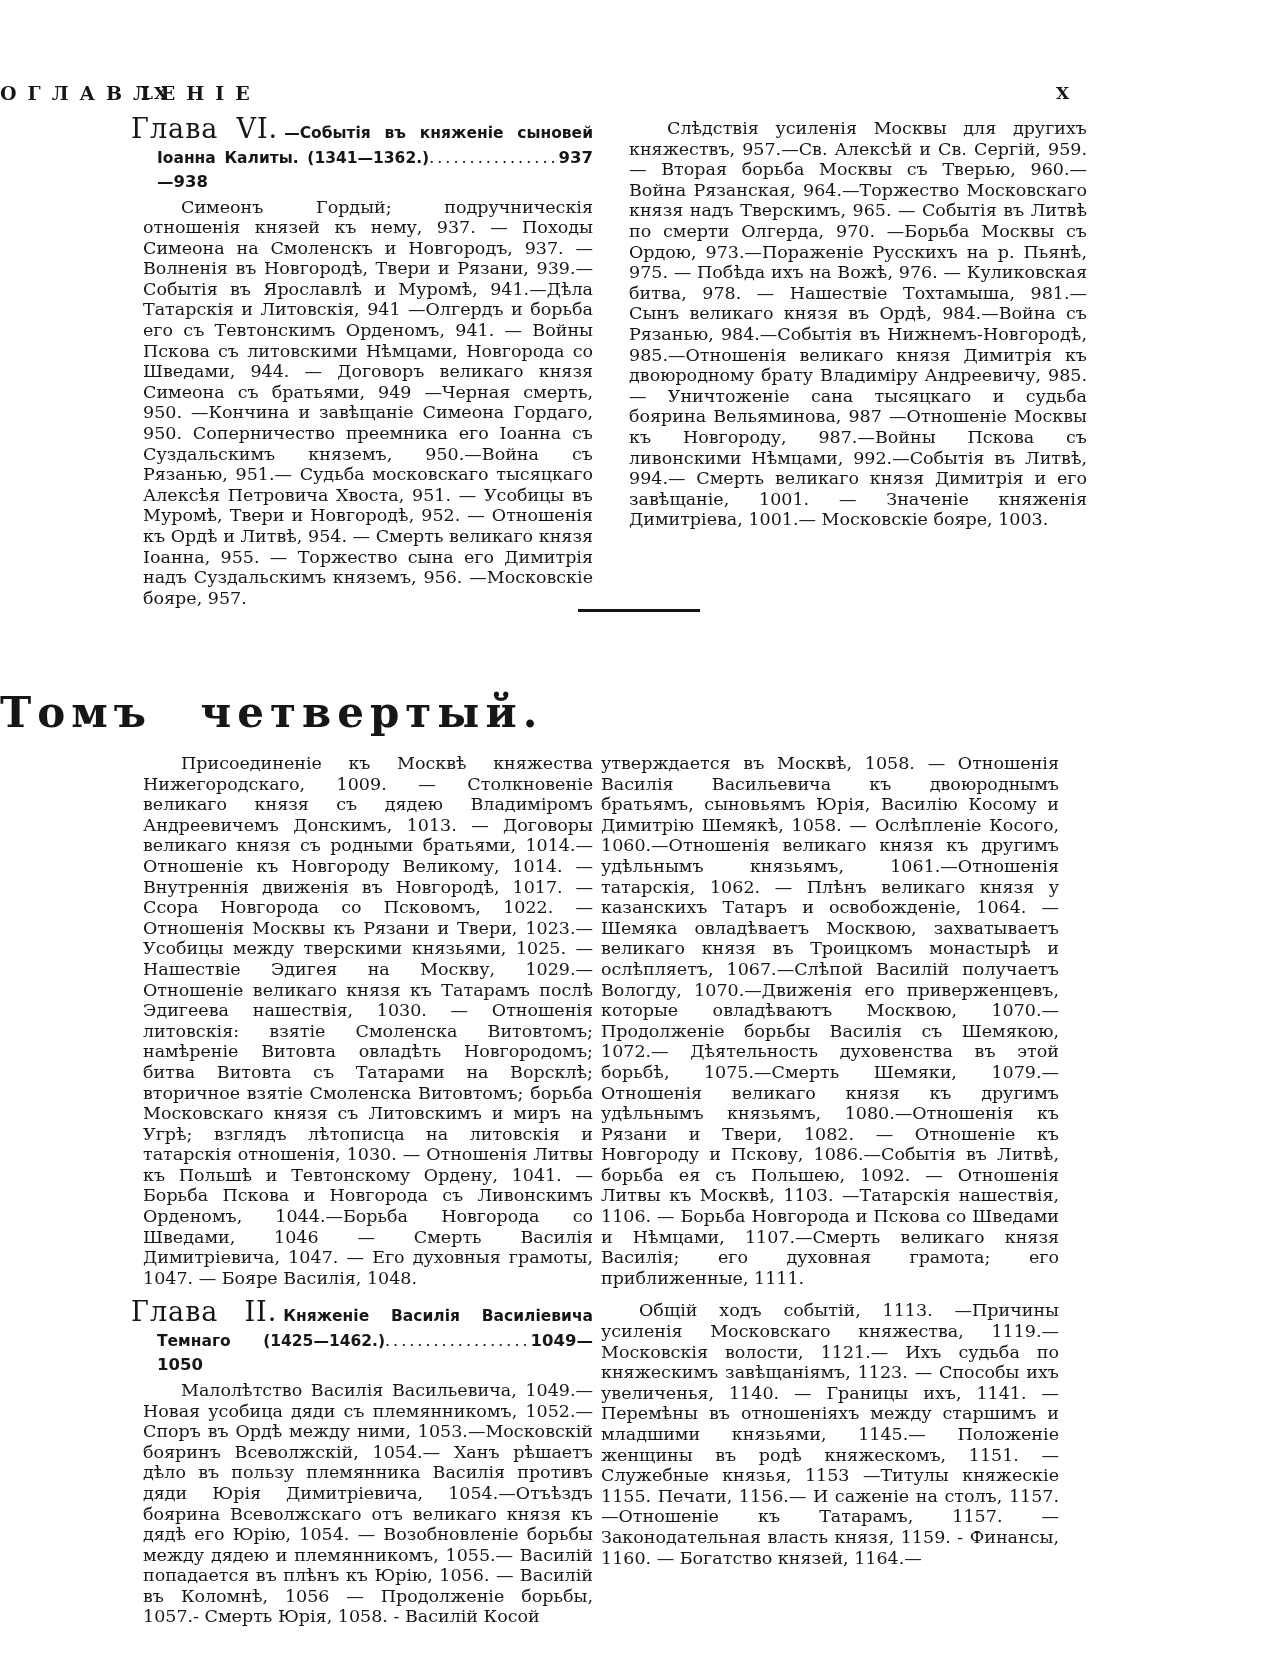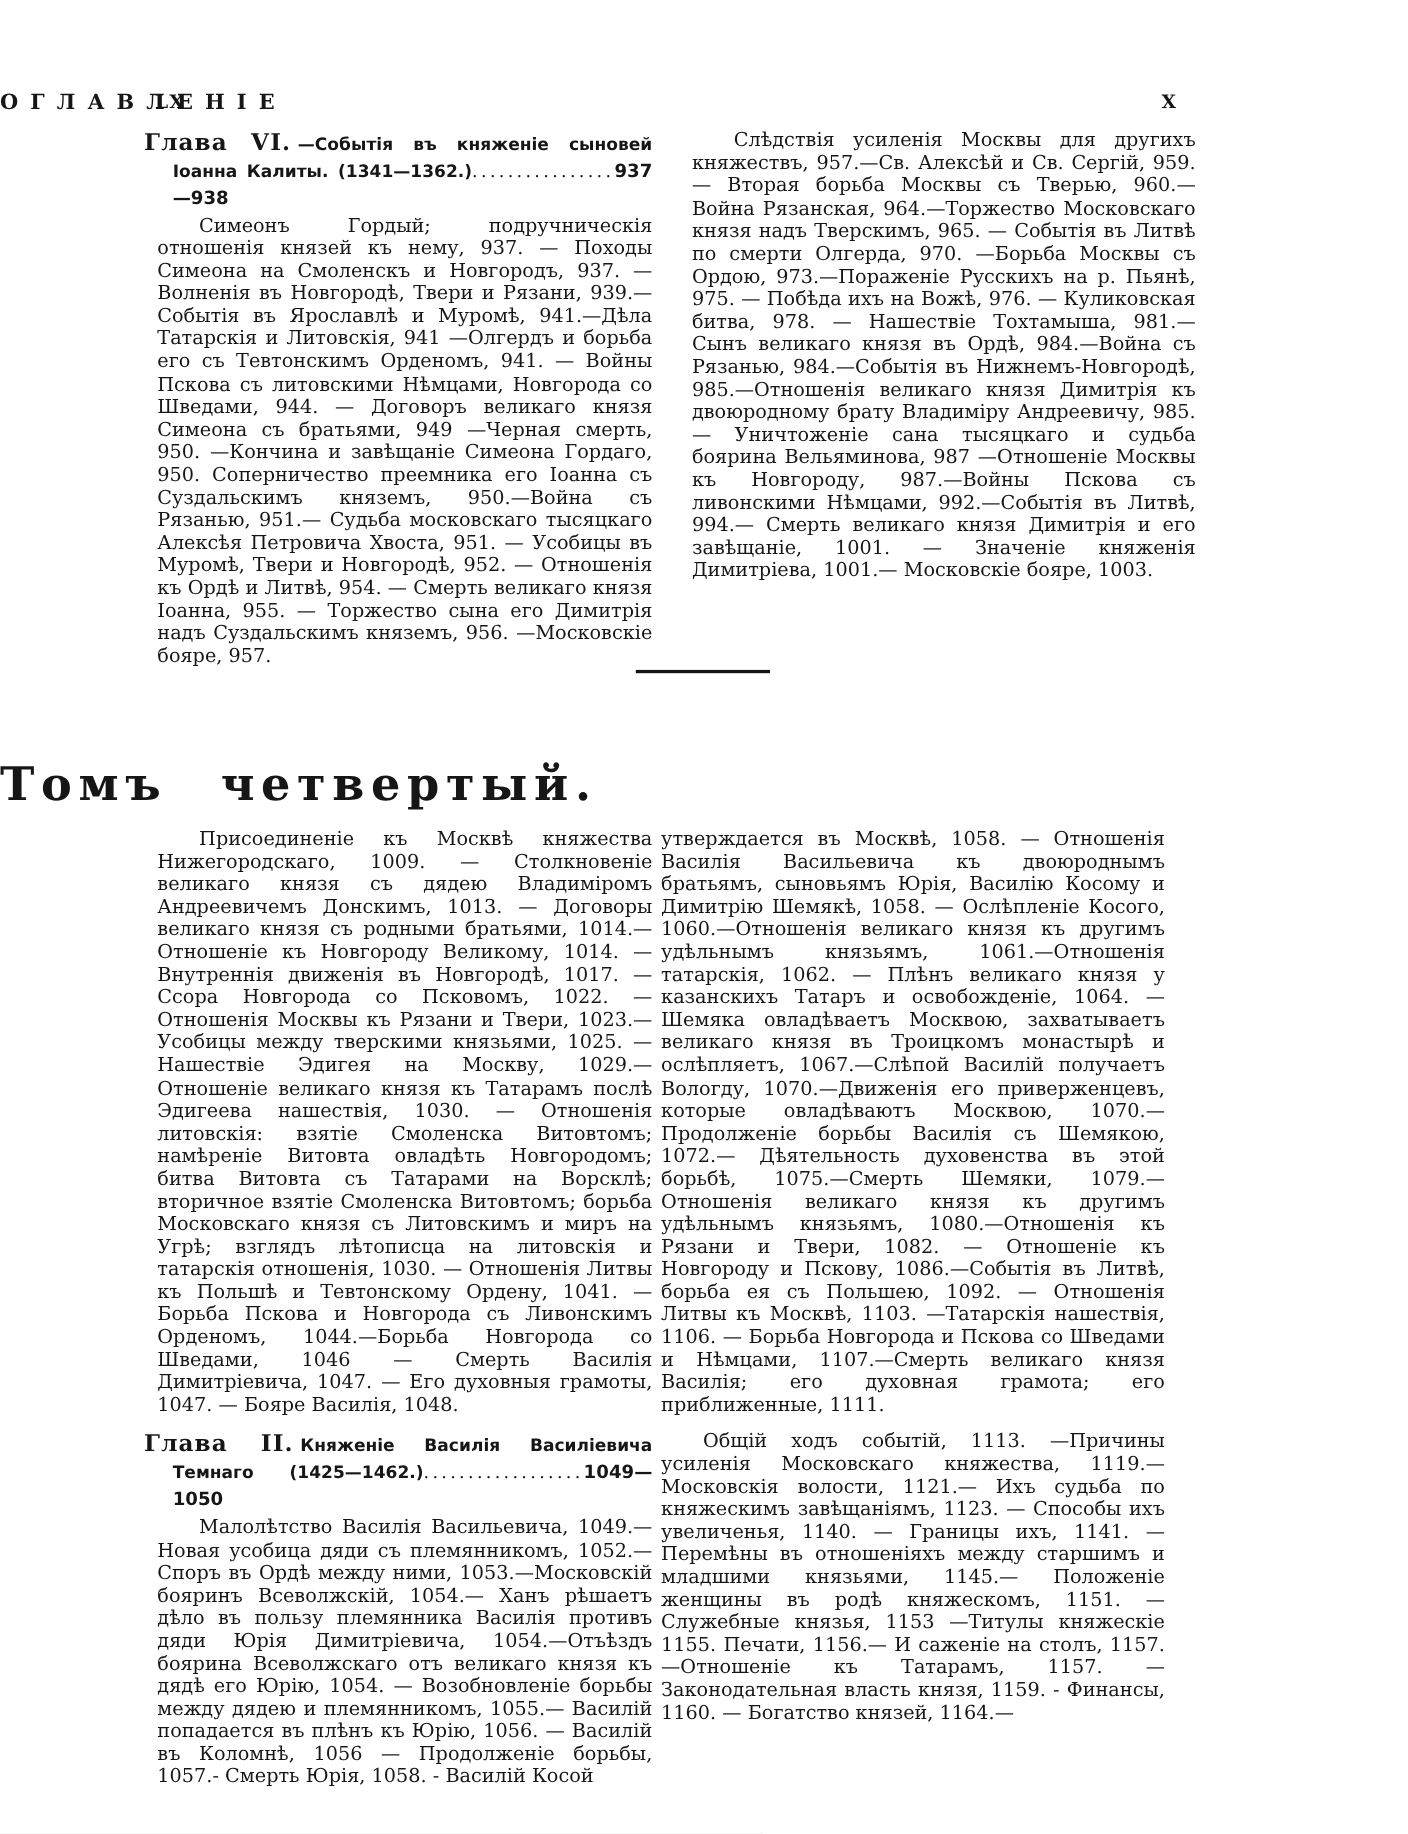--- a/index.html
+++ b/index.html
@@ -26,21 +26,21 @@
   .col-tr{left:617px;top:117px;width:470px;}
   .col-bl{left:131px;top:752px;}
   .col-br{left:589px;top:752px;width:470px;}
   
   .ch-head{
     margin:0 0 3px 0;
     padding-left:26px;text-indent:-26px;
     line-height:23.5px;text-align:justify;
   }
   .ch-label{
-    font-size:21px;font-weight:700;letter-spacing:1px;
+    font-size:27px;font-weight:400;letter-spacing:1px;
     margin-right:6px;font-family:"DejaVu Serif",serif;
   }
   .ch-title{
     font-family:"DejaVu Sans",sans-serif;
     font-weight:700;font-size:15.5px;
   }
   .ch-leaders{letter-spacing:3px;font-size:16px;}
   .ch-pages{font-size:16.5px;font-weight:700;font-family:"DejaVu Sans",sans-serif;}
   
   .ch-body{margin:1px 0 12px 12px;text-indent:38px;}

